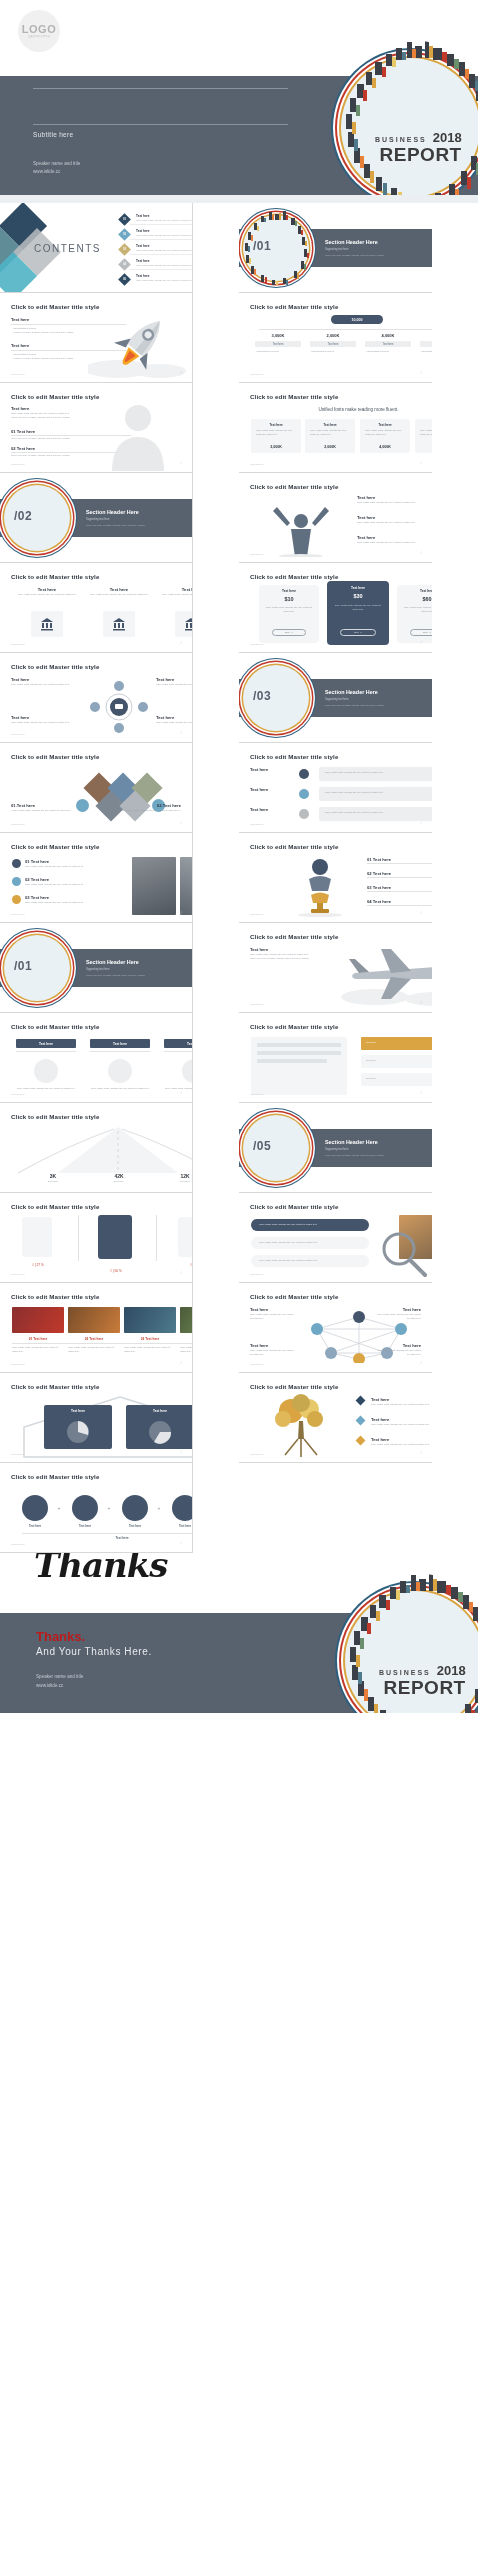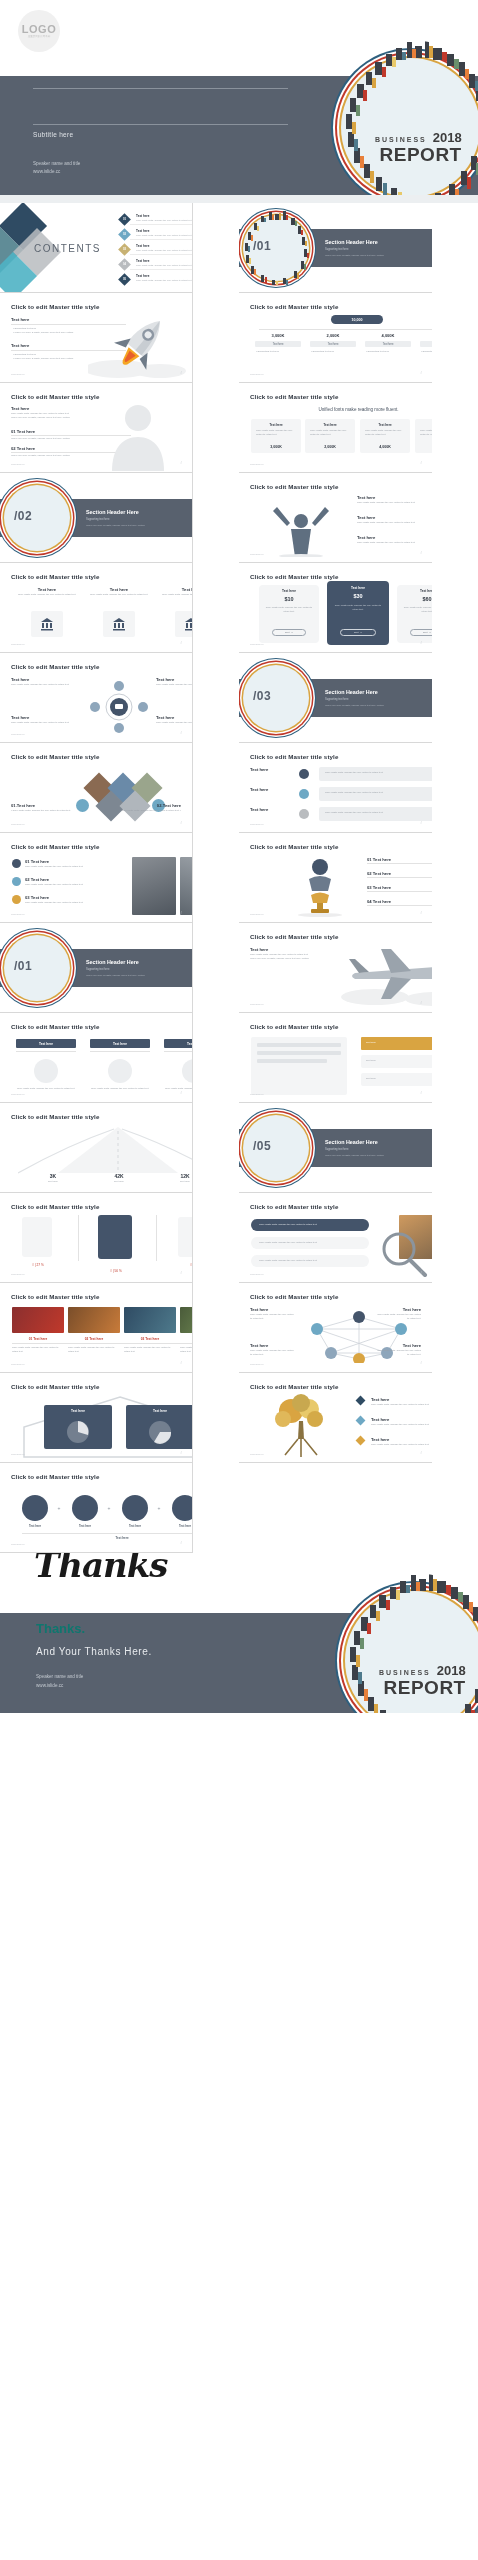--- a/index.html
+++ b/index.html
@@ -74,21 +74,21 @@
   .chip { position:absolute; font-size:2.6px; color:#5b6672; text-align:center; }
   .circ-icn { position:absolute; border-radius:50%; }
   .img-ph { position:absolute; border-radius:1px; }
 
   .btn-o { position:absolute; border:0.7px solid #9aa3ad; border-radius:6px; height:7px;
            display:flex; align-items:center; justify-content:center; font-size:2.4px; color:#6a737d; }
   .btn-o.light { border-color:#cfd5db; color:#e8ecef; }
 
   .thanks-slide { position:relative; width:478px; height:160px; background:#fff; overflow:hidden; }
   .thanks-band { position:absolute; left:0; top:60px; width:478px; height:100px; background:#58616e; }
-  .thanks-1 { position:absolute; left:36px; top:68px; font-size:13px; font-weight:bold; color:#0f766e; }
+  .thanks-1 { position:absolute; left:36px; top:76px; font-size:13px; font-weight:bold; color:#b91c1c; }
   .thanks-2 { position:absolute; left:36px; top:93px; font-size:10px; color:#e7eaed; letter-spacing:.6px;}
   .thanks-3 { position:absolute; left:36px; top:120px; font-size:4.6px; color:#c3c9d0; line-height:1.9; }
   .script { position:absolute; left:34px; top:-8px; font-size:34px; color:#1a1a1a;
             font-family:"DejaVu Serif", serif; font-style:italic; font-weight:bold; letter-spacing:-1px; }
   .sep-strip { width:478px; height:8px; background:#eceff1; }
 </style>
 </head>
 <body>
 
 <div class="deck">

